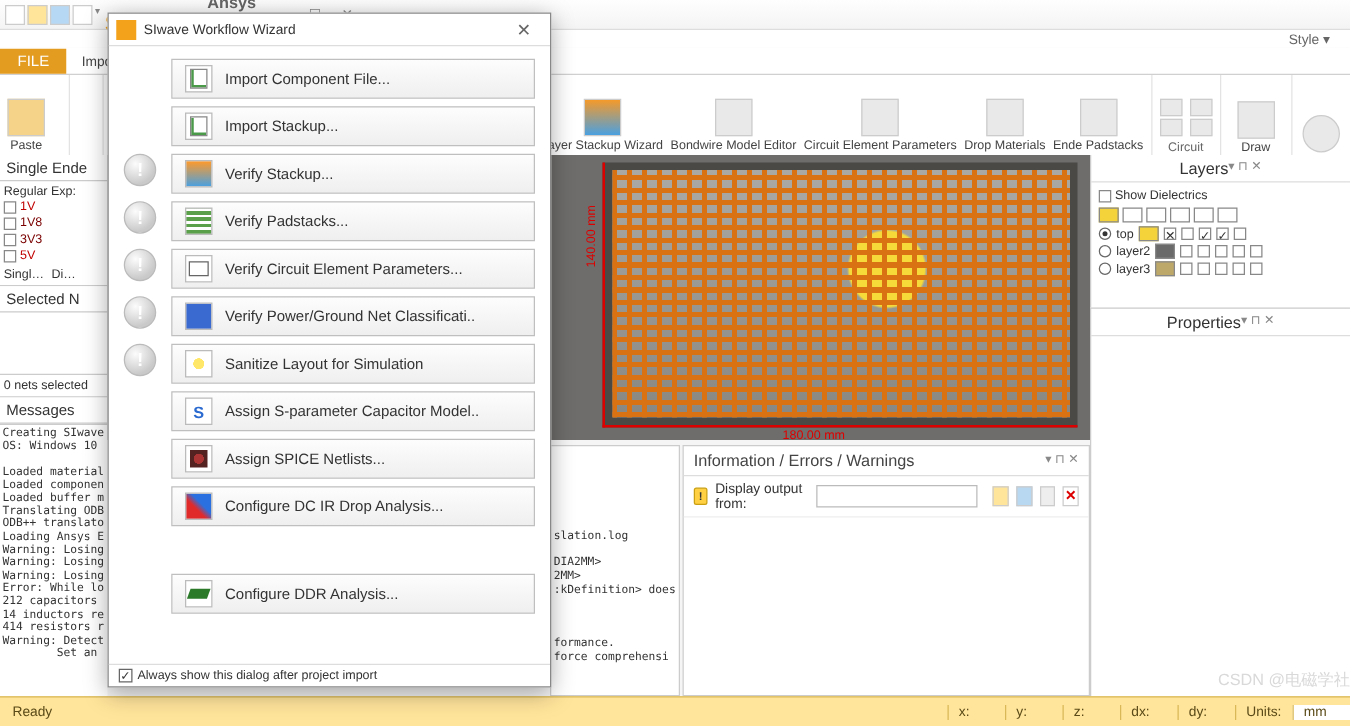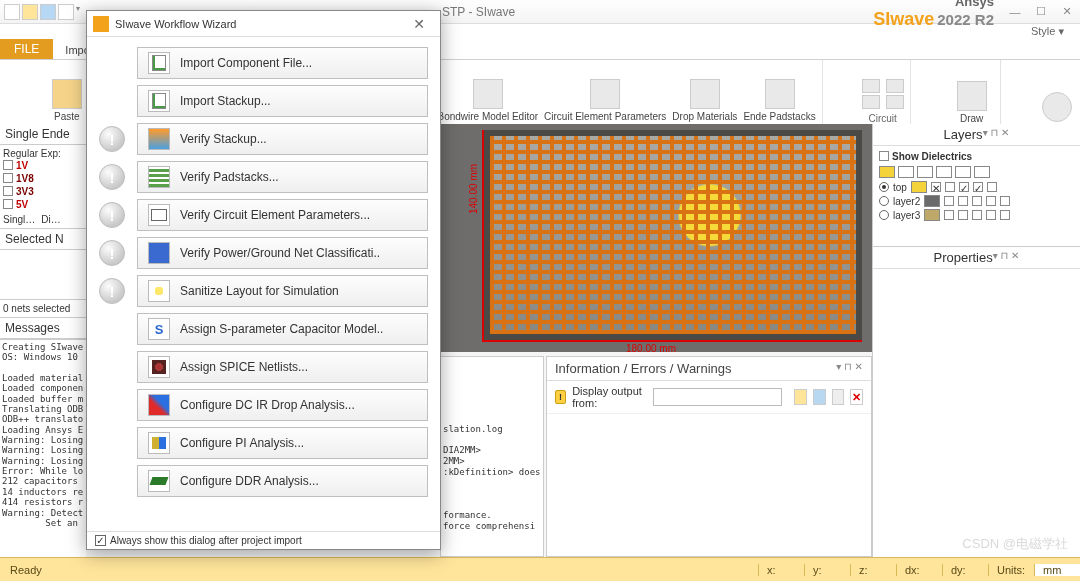--- a/index.html
+++ b/index.html
@@ -18,33 +18,33 @@
 .winbtn{width:26px;text-align:center;color:#888;}
 .style-dd{color:#666; padding-right:6px; font-size:11px;}
 
 
 .tabstrip{height:22px;background:#fff;display:flex;align-items:flex-end;border-bottom:1px solid #d0d0d0;}
 .tab-file{background:#e39c20;color:#fff;padding:3px 14px;font-size:12px;}
 .tab-item{padding:3px 12px;color:#444;}
 
 
 .ribbon{height:78px;background:#fff;display:flex;border-bottom:1px solid #ccc;}
-.ribgrp{border-right:1px solid #e3e3e3;padding:2px 6px;display:flex;flex-direction:column;align-items:flex-end;justify-content:flex-end;position:relative;margin-left:33px;}
+.ribgrp{border-right:1px solid #e3e3e3;padding:2px 6px;display:flex;flex-direction:column;align-items:flex-start;justify-content:flex-end;position:relative;}
 .ribgrp .lbl{font-size:10px;color:#666;text-align:center;margin-top:2px;}
 .ribbtn{display:flex;flex-direction:column;align-items:center;justify-content:center;text-align:center;font-size:10px;color:#444;line-height:1.1;}
 .ribico{width:30px;height:30px;background:#e9e9e9;border:1px solid #ccc;margin-bottom:2px;}
 .ribrow{display:flex;gap:6px;}
 .tellme{flex:1;display:flex;align-items:center;padding-left:10px;color:#aaa;font-style:normal;}
 .tellme .bulb{color:#e3a020;margin-right:6px;font-size:13px;}
 
 
 .leftcol{position:absolute;left:0;top:124px;width:86px;bottom:24px;background:#fff;display:flex;flex-direction:column;}
 .panel-hd{background:#fff;border-bottom:1px solid #ccc;padding:3px 5px;font-size:12px;color:#333;}
 .panel-body{border-bottom:1px solid #ccc;padding:3px;font-size:10px;}
-.netitem{display:flex;align-items:flex-start;gap:3px;padding:1px 0;font-weight:bold;}
+.netitem{display:flex;align-items:center;gap:3px;padding:1px 0;}
 .cb{width:10px;height:10px;border:1px solid #888;}
 .net-1v{color:#c00000}.net-1v8{color:#7a0000}.net-3v3{color:#7a0000}.net-5v{color:#c00000}
 .msgarea{flex:1;overflow:hidden;font-family:Consolas,monospace;font-size:9px;white-space:pre;line-height:1.15;padding:2px;border-top:1px solid #ccc;}
 
 
 .canvas{position:absolute;left:86px;top:124px;right:208px;height:228px;background:#6e6d6b;}
 .pcb{position:absolute;left:396px;top:6px;width:380px;height:212px;border-left:2px solid #d00;border-bottom:2px solid #d00;background:#4a4946;}
 .pcb-fill{position:absolute;inset:6px;background:
  repeating-linear-gradient(0deg,#e07510 0 4px,transparent 4px 10px),
  repeating-linear-gradient(90deg,#e07510 0 4px,transparent 4px 12px),
@@ -76,29 +76,29 @@
 
 .msgslice{position:absolute;left:440px;top:356px;width:104px;bottom:24px;background:#fff;font-family:Consolas,monospace;font-size:9px;white-space:pre;line-height:1.2;overflow:hidden;padding:2px;border:1px solid #ccc;}
 
 
 .status{position:absolute;left:0;right:0;bottom:0;height:24px;background:#ffe49b;border-top:1px solid #d9b857;display:flex;align-items:center;font-size:11px;color:#5a4a17;}
 .status .ready{padding:0 10px;}
 .status .coords{margin-left:auto;display:flex;}
 .coordcell{border-left:1px solid #d9b857;padding:0 8px;min-width:46px;}
 
 
-.wm{position:absolute;right:12px;bottom:28px;color:#d9d9d9;font-size:13px;}
+.wm{position:absolute;right:0;bottom:28px;color:#d9d9d9;font-size:13px;}
 
 
 .dialog{position:absolute;left:86px;top:10px;width:355px;height:540px;background:#fff;border:1px solid #888;box-shadow:0 4px 18px rgba(0,0,0,.35);z-index:50;display:flex;flex-direction:column;}
 .dlg-title{height:26px;display:flex;align-items:center;padding:0 6px;border-bottom:1px solid #ddd;}
 .dlg-ico{width:16px;height:16px;background:#f3a21b;margin-right:6px;}
 .dlg-close{margin-left:auto;width:30px;text-align:center;font-size:14px;color:#666;}
 .dlg-body{flex:1;overflow:auto;padding:10px 12px;}
-.wiz-row{display:flex;align-items:center;gap:12px;margin-bottom:6px;}
+.wiz-row{display:flex;align-items:flex-start;gap:12px;margin-bottom:6px;}
 .wiz-ball{width:26px;height:26px;border-radius:50%;background:radial-gradient(circle at 35% 30%,#fcfcfc,#c9c9c9 70%);border:1px solid #bbb;color:#fff;display:flex;align-items:center;justify-content:center;font-weight:bold;font-size:15px;}
 .wiz-spacer{width:26px;height:26px;}
 .wiz-btn{flex:1;height:32px;border:1px solid #bfbfbf;background:linear-gradient(#fdfdfd,#efefef);display:flex;align-items:center;gap:10px;padding:0 10px;font-size:12px;color:#333;}
 .wiz-btn-ico{width:22px;height:22px;border:1px solid #bbb;background:#fff;display:flex;align-items:center;justify-content:center;}
 .ic-import{background:linear-gradient(#fff,#fff);} .ic-import::after{content:"";width:12px;height:14px;background:#fff;border:1px solid #888;display:block;box-shadow:2px -2px 0 #4a9a4a inset;}
 .ic-stack{background:linear-gradient(#ff9a2a,#4aa0e0);}
 .ic-pad{background:repeating-linear-gradient(0deg,#5aa04a 0 3px,#fff 3px 5px);}
 .ic-ckt{background:#fff;} .ic-ckt::after{content:"";display:block;width:14px;height:10px;border:1px solid #666;margin:5px auto;}
 .ic-pwr{background:linear-gradient(#3a6ad0,#3a6ad0);} 
 .ic-san{background:radial-gradient(circle,#ffe76a 30%,#fff 32%);}
@@ -117,21 +117,20 @@
 <body>
 
 <div class="titlebar">
   <div class="qat">
     <div class="qat-ico qat-new"></div>
     <div class="qat-ico qat-open"></div>
     <div class="qat-ico qat-save"></div>
     <div class="qat-ico qat-ext"></div>
     <span class="tri">▾</span>
   </div>
-  <div class="titletxt">STP - SIwave</div>
   <div class="brand">
     <span class="brand-ansys">Ansys</span><br>
     <span class="brand-siwave">SIwave</span>
     <span class="brand-ver">2022 R2</span>
   </div>
   <div class="winbtn">—</div>
   <div class="winbtn">☐</div>
   <div class="winbtn">✕</div>
 </div>
 <div style="height:14px;background:#fff;display:flex;justify-content:flex-end;padding-right:10px;align-items:center;">
@@ -456,24 +455,20 @@
       </div>
       <div class="wiz-row">
         <div class="wiz-spacer"></div>
         <div class="wiz-btn">
           <div class="wiz-btn-ico ic-dc"></div>
           <span>Configure DC IR Drop Analysis...</span>
         </div>
       </div>
       <div class="wiz-row">
         <div class="wiz-spacer"></div>
-        <div class="wiz-btn">
-          <div class="wiz-btn-ico ic-pi"></div>
-          <span>Configure PI Analysis...</span>
-        </div>
       </div>
       <div class="wiz-row">
         <div class="wiz-spacer"></div>
         <div class="wiz-btn">
           <div class="wiz-btn-ico ic-ddr"></div>
           <span>Configure DDR Analysis...</span>
         </div>
       </div>
     </div>
   <div class="dlg-foot">

